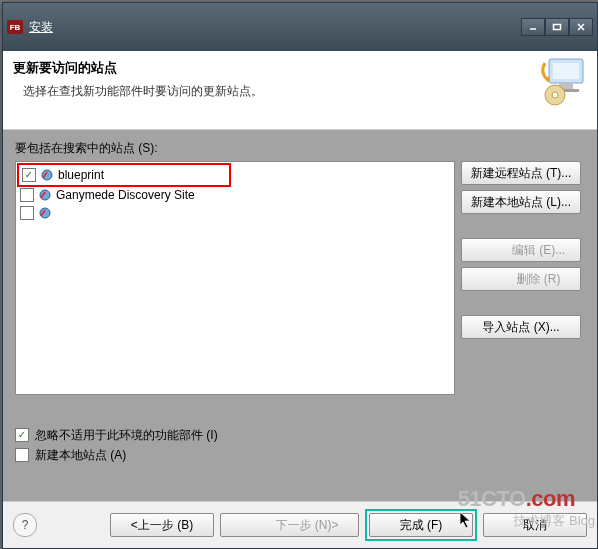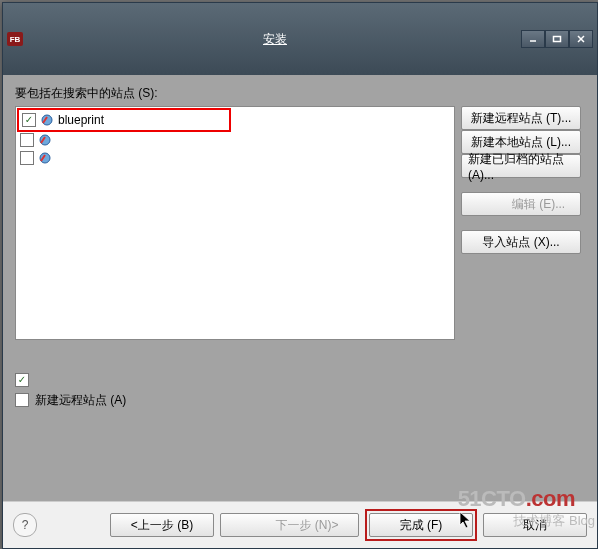--- a/index.html
+++ b/index.html
@@ -1,45 +1,45 @@
 <!DOCTYPE html>
 <html><head>
 <meta charset="utf-8">
 <style>
 html,body{margin:0;padding:0;font-family:"Microsoft YaHei","SimSun",Tahoma,Arial,sans-serif;font-size:12px;background:#777;}
 .window{width:594px;height:545px;margin:2px;background:#fff;box-shadow:0 2px 8px rgba(0,0,0,0.5);border:1px solid #2a3a4a;display:flex;flex-direction:column;position:relative;}
-.titlebar{height:40px;background:linear-gradient(#5b6a76,#3c4a56);display:flex;align-items:center;color:#fff;font-size:12px;padding:16px 4px;}
+.titlebar{height:40px;background:linear-gradient(#5b6a76,#3c4a56);display:flex;align-items:center;color:#fff;font-size:12px;padding:4px 4px;}
 .titlebar .fb{width:16px;height:14px;background:#8a1a1a;border-radius:2px;font-size:8px;display:flex;align-items:center;justify-content:center;color:#fff;font-weight:bold;margin-right:6px;}
-.titlebar .title{flex:1;text-align:center;text-decoration:underline;}
+.titlebar .title{flex:1;text-align:left;text-decoration:underline;}
 .titlebar .winbtns{display:flex;gap:0;}
 .winbtn{width:22px;height:16px;background:linear-gradient(#6a7885,#4a5866);border:1px solid #2a3a4a;display:flex;align-items:center;justify-content:center;cursor:pointer;}
 .winbtn svg{stroke:#fff;stroke-width:1.5;fill:none;}
 .banner{height:62px;background:#fff;border-bottom:1px solid #ccc;display:flex;align-items:flex-start;padding:8px 10px;position:relative;}
 .banner .txt{flex:1;}
 .banner .h1{font-size:13px;font-weight:bold;color:#000;margin-bottom:6px;}
 .banner .sub{font-size:12px;color:#333;margin-left:10px;}
 .banner .glyph{position:absolute;right:6px;top:2px;}
 .body{flex:1;background:#a3a3a3;padding:10px 12px;display:flex;flex-direction:column;}
 .label-row{font-size:12px;margin-bottom:4px;}
 .midrow{display:flex;gap:6px;}
 .listbox{border:1px solid #888;background:#fff;width:440px;height:234px;box-sizing:border-box;padding:2px;}
-.sidebtns{display:flex;flex-direction:column;width:120px;}
+.sidebtns{display:flex;flex-direction:column;gap:5px;width:120px;}
 .btn{height:22px;background:linear-gradient(#fdfdfd,#e3e3e3);border:1px solid #8a8a8a;border-radius:2px;display:flex;align-items:center;justify-content:center;font-size:12px;padding:0 6px;cursor:pointer;}
 .btn.disabled{color:#9a9a9a;cursor:default;padding-left:41px;}
 .btn.wide{min-width:90px;}
 .item{display:flex;align-items:center;height:18px;padding:0 2px;font-size:12px;gap:4px;}
 .chk{width:12px;height:12px;border:1px solid #777;background:#fff;display:flex;align-items:center;justify-content:center;font-size:10px;color:#2a6f2a;line-height:1;}
 .redbox{border:2px solid #e00;padding:1px;margin:-1px;}
 .site-icon{width:14px;height:14px;display:inline-block;}
 .checks{margin-top:30px;}
 .checks .row{display:flex;align-items:center;gap:6px;height:20px;font-size:12px;}
 .bottombar{height:46px;border-top:1px solid #ccc;background:#f0f0f0;display:flex;align-items:center;padding:0 10px;gap:6px;}
 .help{width:22px;height:22px;border:1px solid #aaa;border-radius:11px;display:flex;align-items:center;justify-content:center;color:#555;cursor:pointer;background:#f6f6f6;}
 .spacer{flex:1;}
-.redbox-finish{border:2px solid #b91c1c;padding:2px;display:flex;align-items:center;}
+.redbox-finish{border:2px solid #14b8a6;padding:2px;display:flex;align-items:center;}
 .watermark{position:absolute;right:22px;bottom:36px;color:#bbb;font-family:Arial;font-size:22px;font-weight:bold;letter-spacing:-0.5px;pointer-events:none;}
 .watermark .red{color:#b33;}
 .watermark2{position:absolute;right:2px;bottom:18px;color:#bbb;font-size:13px;pointer-events:none;}
 .cursor{position:absolute;right:122px;bottom:14px;pointer-events:none;}
 .gap{height:14px;}
 </style>
 </head>
 <body>
 
 <div class="window">
@@ -59,20 +59,38 @@
         </div>
       <div class="winbtn">
           <svg width="10" height="8">
             <line x1="2" y1="1" x2="8" y2="7"></line>
             <line x1="8" y1="1" x2="2" y2="7"></line>
           </svg>
         </div>
     </div>
   </div>
 
+  <div class="banner">
+    <div class="txt">
+      <div class="h1">更新要访问的站点</div>
+      <div class="sub">选择在查找新功能部件时要访问的更新站点。</div>
+    </div>
+    <div class="glyph">
+      <svg width="56" height="56">
+        <rect x="14" y="6" width="34" height="24" rx="2" fill="#cfe3f5" stroke="#7aa6d2"></rect>
+        <rect x="18" y="10" width="26" height="16" fill="#eaf4fc"></rect>
+        <rect x="24" y="30" width="14" height="6" fill="#c0c0c0"></rect>
+        <rect x="18" y="36" width="26" height="3" fill="#a0a0a0"></rect>
+        <circle cx="20" cy="42" r="10" fill="#e8d8a0" stroke="#c0a040"></circle>
+        <circle cx="20" cy="42" r="3" fill="#fff" stroke="#c0a040"></circle>
+        <path d="M10 10 q-6 10 4 18" stroke="#e6a030" stroke-width="3" fill="none"></path>
+        <path d="M14 28 l-4 -3 l5 -2 z" fill="#e6a030"></path>
+      </svg>
+    </div>
+  </div>
 
   <div class="body">
     <div class="label-row">要包括在搜索中的站点 (S):</div>
 
     <div class="midrow">
       <div class="listbox">
         <div class="redbox" style="width:208px;">
           <div class="item">
             <span class="chk">✓</span>
             <span class="site-icon">
@@ -85,50 +103,52 @@
           </div>
         </div>
         <div class="item">
           <span class="chk"></span>
           <span class="site-icon">
             <svg width="14" height="14">
                 <circle cx="7" cy="7" r="5" fill="#6fa8dc" stroke="#2a5f9e"></circle>
                 <path d="M3 10 l4 -6" stroke="#d33" stroke-width="2"></path>
               </svg>
           </span>
+          <span>Ganymede Discovery Site</span>
         </div>
         <div class="item">
           <span class="chk"></span>
           <span class="site-icon">
             <svg width="14" height="14">
                 <circle cx="7" cy="7" r="5" fill="#6fa8dc" stroke="#2a5f9e"></circle>
                 <path d="M3 10 l4 -6" stroke="#d33" stroke-width="2"></path>
               </svg>
           </span>
         </div>
       </div>
 
       <div class="sidebtns">
         <div class="btn">新建远程站点 (T)...</div>
         <div class="btn">新建本地站点 (L)...</div>
-        <div class="btn">新建已归档的站点 (A)...</div>
         <div class="gap"></div>
         <div class="btn disabled">编辑 (E)...</div>
+        <div class="btn disabled">删除 (R)</div>
         <div class="gap"></div>
         <div class="btn">导入站点 (X)...</div>
       </div>
     </div>
 
     <div class="checks">
       <div class="row">
         <span class="chk">✓</span>
+        <span>忽略不适用于此环境的功能部件 (I)</span>
       </div>
       <div class="row">
         <span class="chk"></span>
-        <span>新建远程站点 (A)</span>
+        <span>新建本地站点 (A)</span>
       </div>
     </div>
   </div>
 
   <div class="bottombar">
     <div class="help">?</div>
     <div class="spacer"></div>
     <div class="btn wide">&lt;上一步 (B)</div>
     <div class="btn wide disabled">下一步 (N)&gt;</div>
     <div class="redbox-finish">

